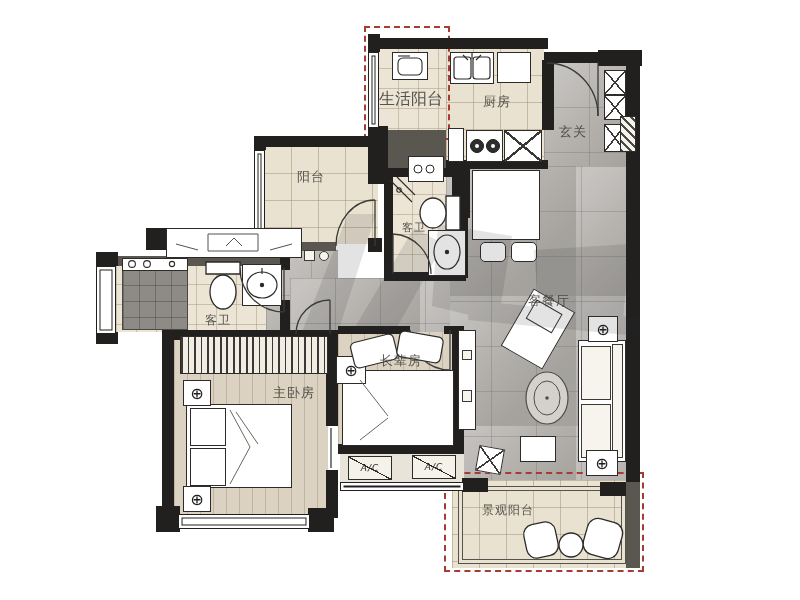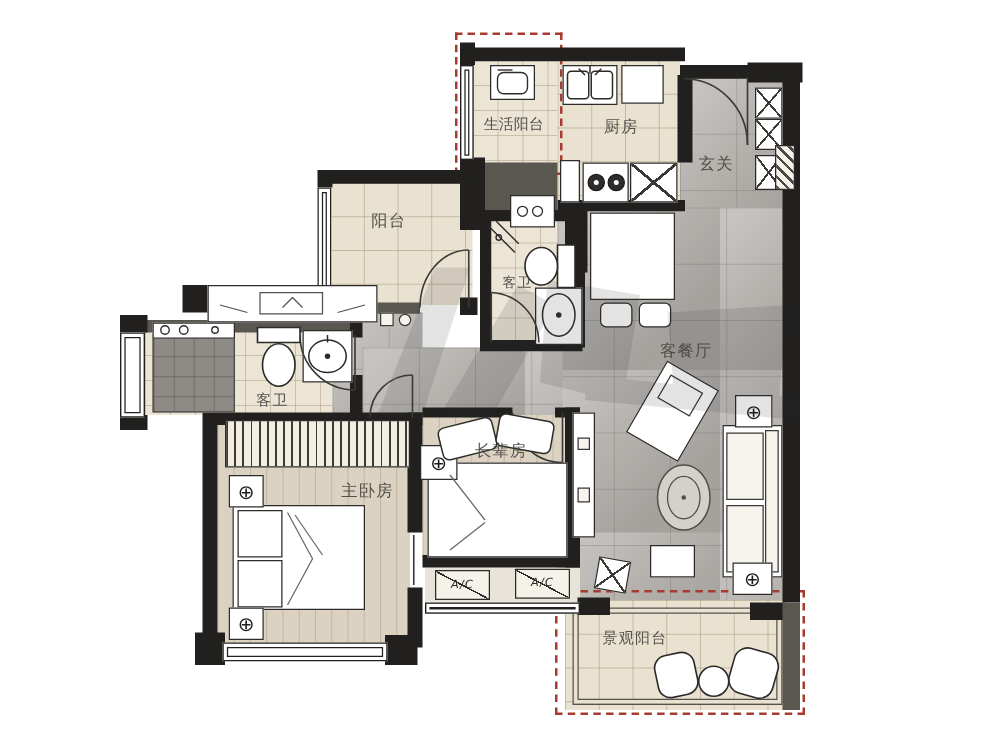--- a/index.html
+++ b/index.html
@@ -40,21 +40,21 @@
     border:1.5px solid #2c2b29;z-index:10;}
   .hatch-d{background:#f5f2ea;
     background-image:repeating-linear-gradient(45deg,#4a4845 0 2px,transparent 2px 6px);
     border:1px solid #2c2b29;z-index:10;}
   .xbg{background-image:
     linear-gradient(to bottom right,transparent 47.5%,#3a3936 47.5%,#3a3936 52.5%,transparent 52.5%),
     linear-gradient(to bottom left,transparent 47.5%,#3a3936 47.5%,#3a3936 52.5%,transparent 52.5%);}
   .lbl{position:absolute;z-index:30;font-size:13px;line-height:1;color:#45443f;
        letter-spacing:1px;white-space:nowrap;transform:translate(-50%,-50%);
        font-family:sans-serif;opacity:.9;}
-  .lbl-sm{font-size:12px;letter-spacing:0;}
+  .lbl-sm{font-size:16px;letter-spacing:0;}
   .ac{position:absolute;z-index:12;background:#f5f2ea;border:1.2px solid #2c2b29;
       display:flex;align-items:center;justify-content:center;font-style:italic;
       font-size:9px;color:#2c2b29;letter-spacing:1px;
       background-image:linear-gradient(to top right,transparent 48%,#2c2b29 48%,#2c2b29 51%,transparent 51%);}
   .fx{position:absolute;z-index:12;background:#fff;border:1.2px solid #2c2b29;
       display:flex;align-items:center;justify-content:center;font-size:16px;color:#1d1d1b;}
   svg.lines{position:absolute;left:0;top:0;z-index:20;pointer-events:none;}
   svg.lines *{vector-effect:non-scaling-stroke;}
 </style>
 </head>
@@ -288,16 +288,16 @@
   </svg>
 
   <div class="lbl lbl-sm" style="left:411px;top:99px">生活阳台</div>
   <div class="lbl" style="left:497px;top:101px">厨房</div>
   <div class="lbl" style="left:573px;top:131px">玄关</div>
   <div class="lbl" style="left:311px;top:176px">阳台</div>
   <div class="lbl" style="left:414px;top:227px;font-size:11px">客卫</div>
   <div class="lbl" style="left:218px;top:320px;font-size:12px">客卫</div>
   <div class="lbl" style="left:294px;top:392px">主卧房</div>
   <div class="lbl" style="left:401px;top:360px">长辈房</div>
-  <div class="lbl" style="left:549px;top:280px">客餐厅</div>
+  <div class="lbl" style="left:549px;top:300px">客餐厅</div>
   <div class="lbl" style="left:508px;top:510px;font-size:12px">景观阳台</div>
 
 </div>
 
 </body></html>

